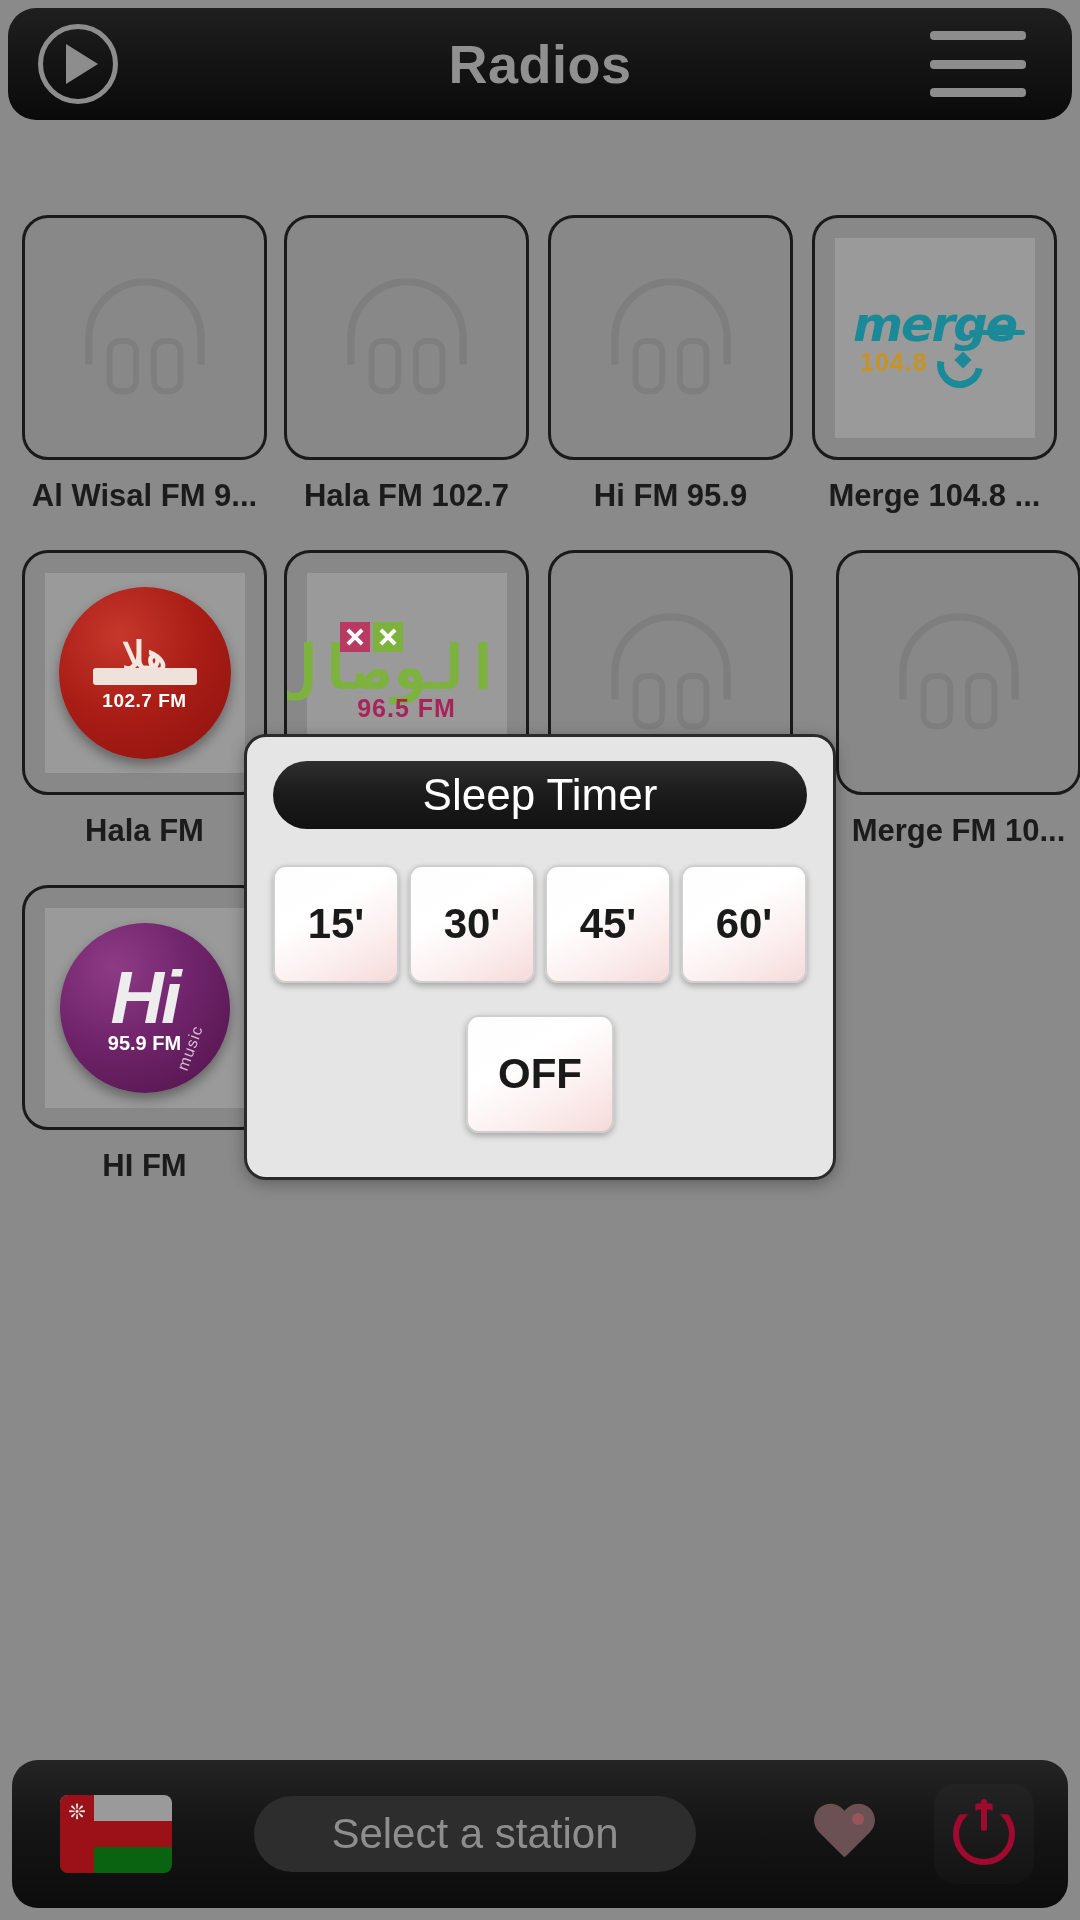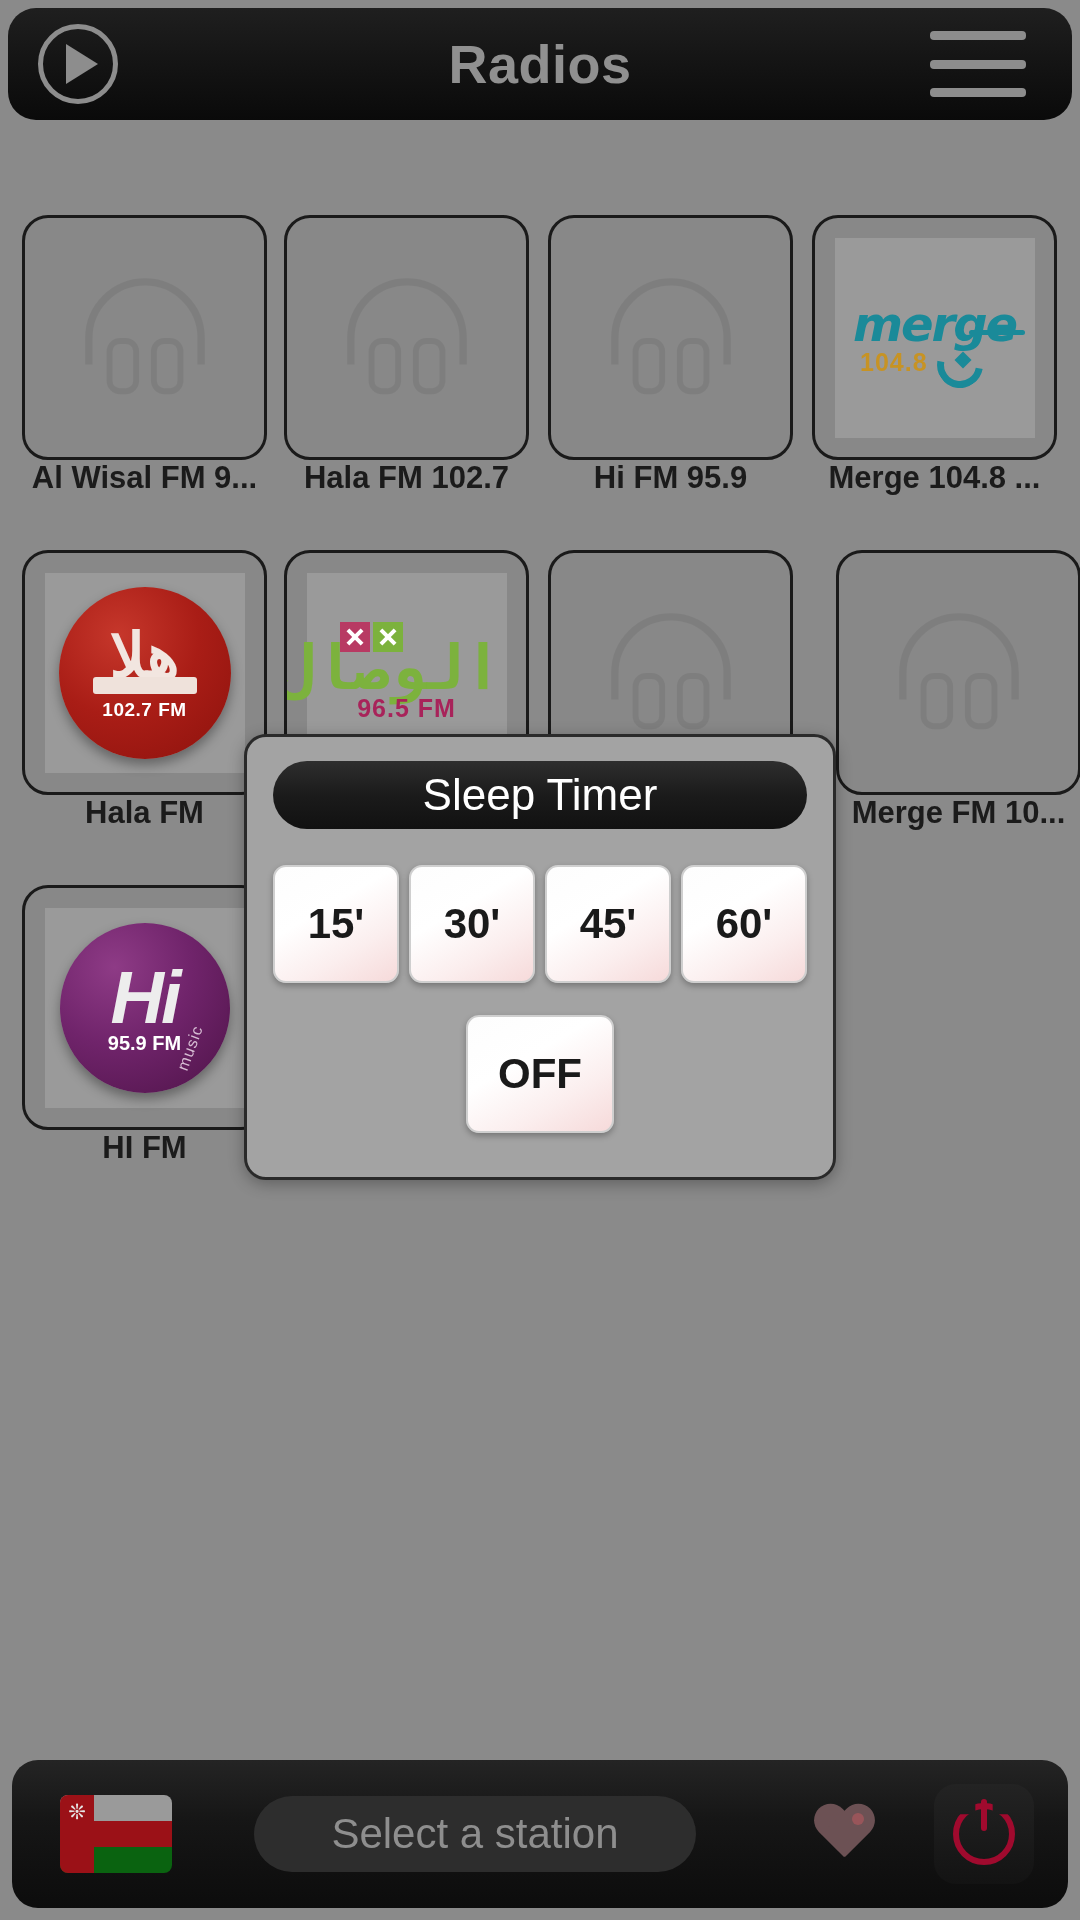--- a/index.html
+++ b/index.html
@@ -55,21 +55,21 @@
   }
   .tile {
     width: 245px; height: 245px;
     border: 3px solid #1a1a1a;
     border-radius: 26px;
     background: #888888;
     display: flex; align-items: center; justify-content: center;
     overflow: hidden;
   }
   .tile-label {
-    margin-top: 0; width: 100%;
+    margin-top: 18px; width: 100%;
     text-align: center;
     font-size: 31px; font-weight: bold; color: #1b1b1b;
     white-space: nowrap; overflow: hidden;
   }
   
   .hp { width: 150px; height: 130px; opacity: .36; }
   .hp svg { display: block; }
 
   .logo-box {
     width: 200px; height: 200px;
@@ -108,22 +108,22 @@
   
   .hala-badge {
     width: 172px; height: 172px; border-radius: 50%;
     background: radial-gradient(circle at 35% 28%, #c6372b 0%, #a91d16 48%, #8d120d 100%);
     box-shadow: 0 6px 12px rgba(0,0,0,.35);
     position: relative;
     display: flex; align-items: center; justify-content: center;
     flex-direction: column;
   }
   .hala-script {
-    font-size: 62px; color: #f2e6e0; font-weight: bold;
-    font-family: Liberation Sans, sans-serif;
+    font-size: 40px; color: #f2e6e0; font-weight: bold;
+    font-family: Liberation Serif, serif;
     line-height: .85; margin-top: 6px;
   }
   .hala-bar {
     width: 104px; height: 17px; background: #efe2db;
     border-radius: 3px; margin-top: -6px;
   }
   .hala-freq { font-size: 19px; color: #fff; font-weight: bold; margin-top: 5px; letter-spacing: .5px; }
 
   
   .wisal { text-align: center; position: relative; width: 190px; }
@@ -166,21 +166,21 @@
   .hi-music {
     position: absolute; right: 16px; bottom: 36px;
     font-size: 16px; color: #d7bdd4; transform: rotate(-70deg);
     letter-spacing: 1px;
   }
 
   
   .dialog {
     position: absolute; left: 244px; top: 734px;
     width: 592px; height: 446px;
-    background: #a3a3a3;
+    background: #e5e5e5;
     border: 3px solid #2a2a2a;
     border-radius: 22px;
     box-shadow: 0 4px 16px rgba(0,0,0,.3);
     padding: 24px 26px;
   }
   .dialog-title-bar {
     width: 100%; height: 68px;
     background: linear-gradient(180deg, #2e2e2e 0%, #1b1b1b 50%, #111 100%);
     border-radius: 34px;
     display: flex; align-items: center; justify-content: center;

